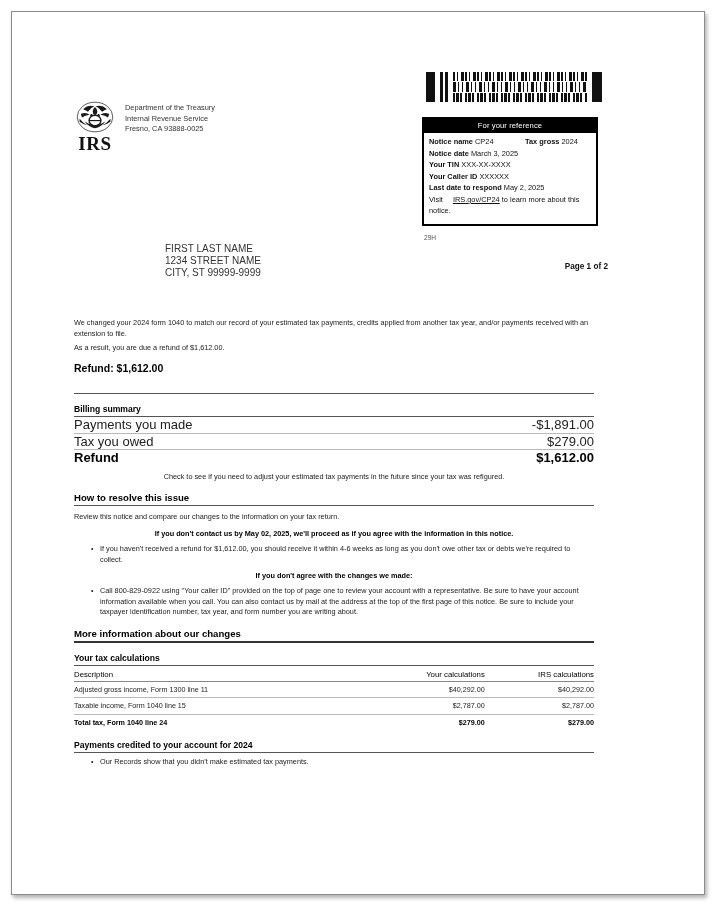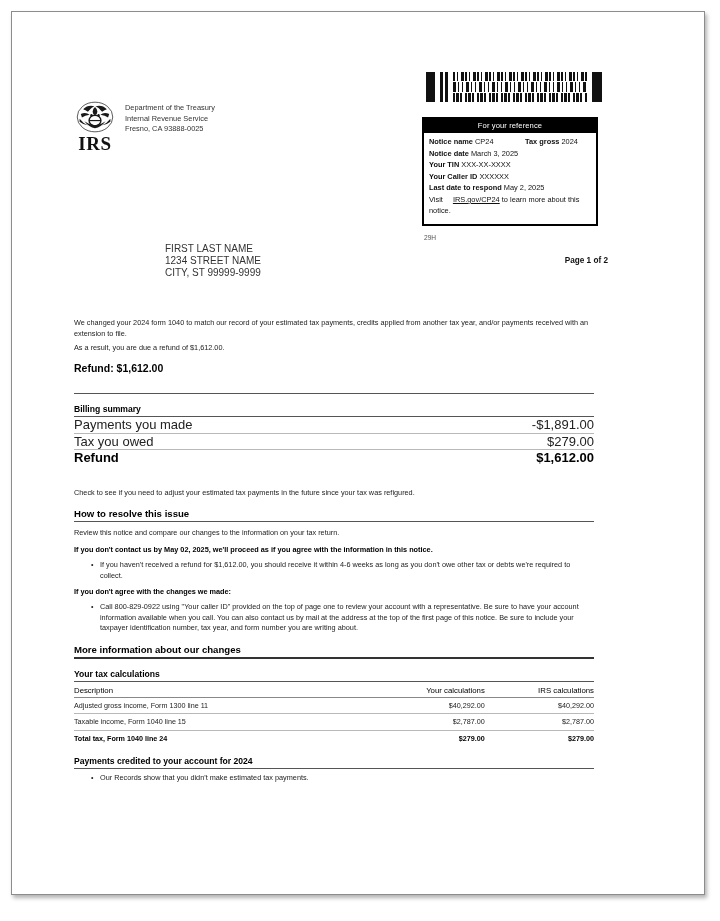--- a/index.html
+++ b/index.html
@@ -178,21 +178,21 @@
     left: 114px;
     top: 231px;
     font-size: 10px;
     line-height: 11.8px;
     color: #333;
     margin-left: 39px;
   }
   .page-of {
     position: absolute;
     right: 96px;
-    top: 244px;
+    top: 250px;
     font-size: 8.2px;
     font-weight: 700;
     color: #111;
   }
 
   
   .body-area {
     position: absolute;
     left: 62px;
     top: 306px;
@@ -250,36 +250,38 @@
     font-weight: 700;
     color: #000;
     border-bottom: none;
     border-top: 1.6px solid #333;
     padding-top: 3px;
   }
   table.bill tr.total td.lbl {
     border-top: 1px solid #b9b9b9;
   }
   .note-after {
-    margin-top: 22px;
+    margin-top: 6px;
     font-size: 7.3px;
     line-height: 10.6px;
     color: #222;
+    text-align: center;
   }
 
   
   .rsl-line {
     margin-top: 6px;
     font-size: 7.3px;
     line-height: 10.8px;
     color: #222;
   }
   .rsl-line.bold {
     font-weight: 700;
     color: #000;
+    text-align: center;
   }
   ul.bul {
     margin: 4px 0 0 0;
     padding-left: 26px;
     list-style: none;
   }
   ul.bul li {
     position: relative;
     font-size: 7.3px;
     line-height: 10.6px;

